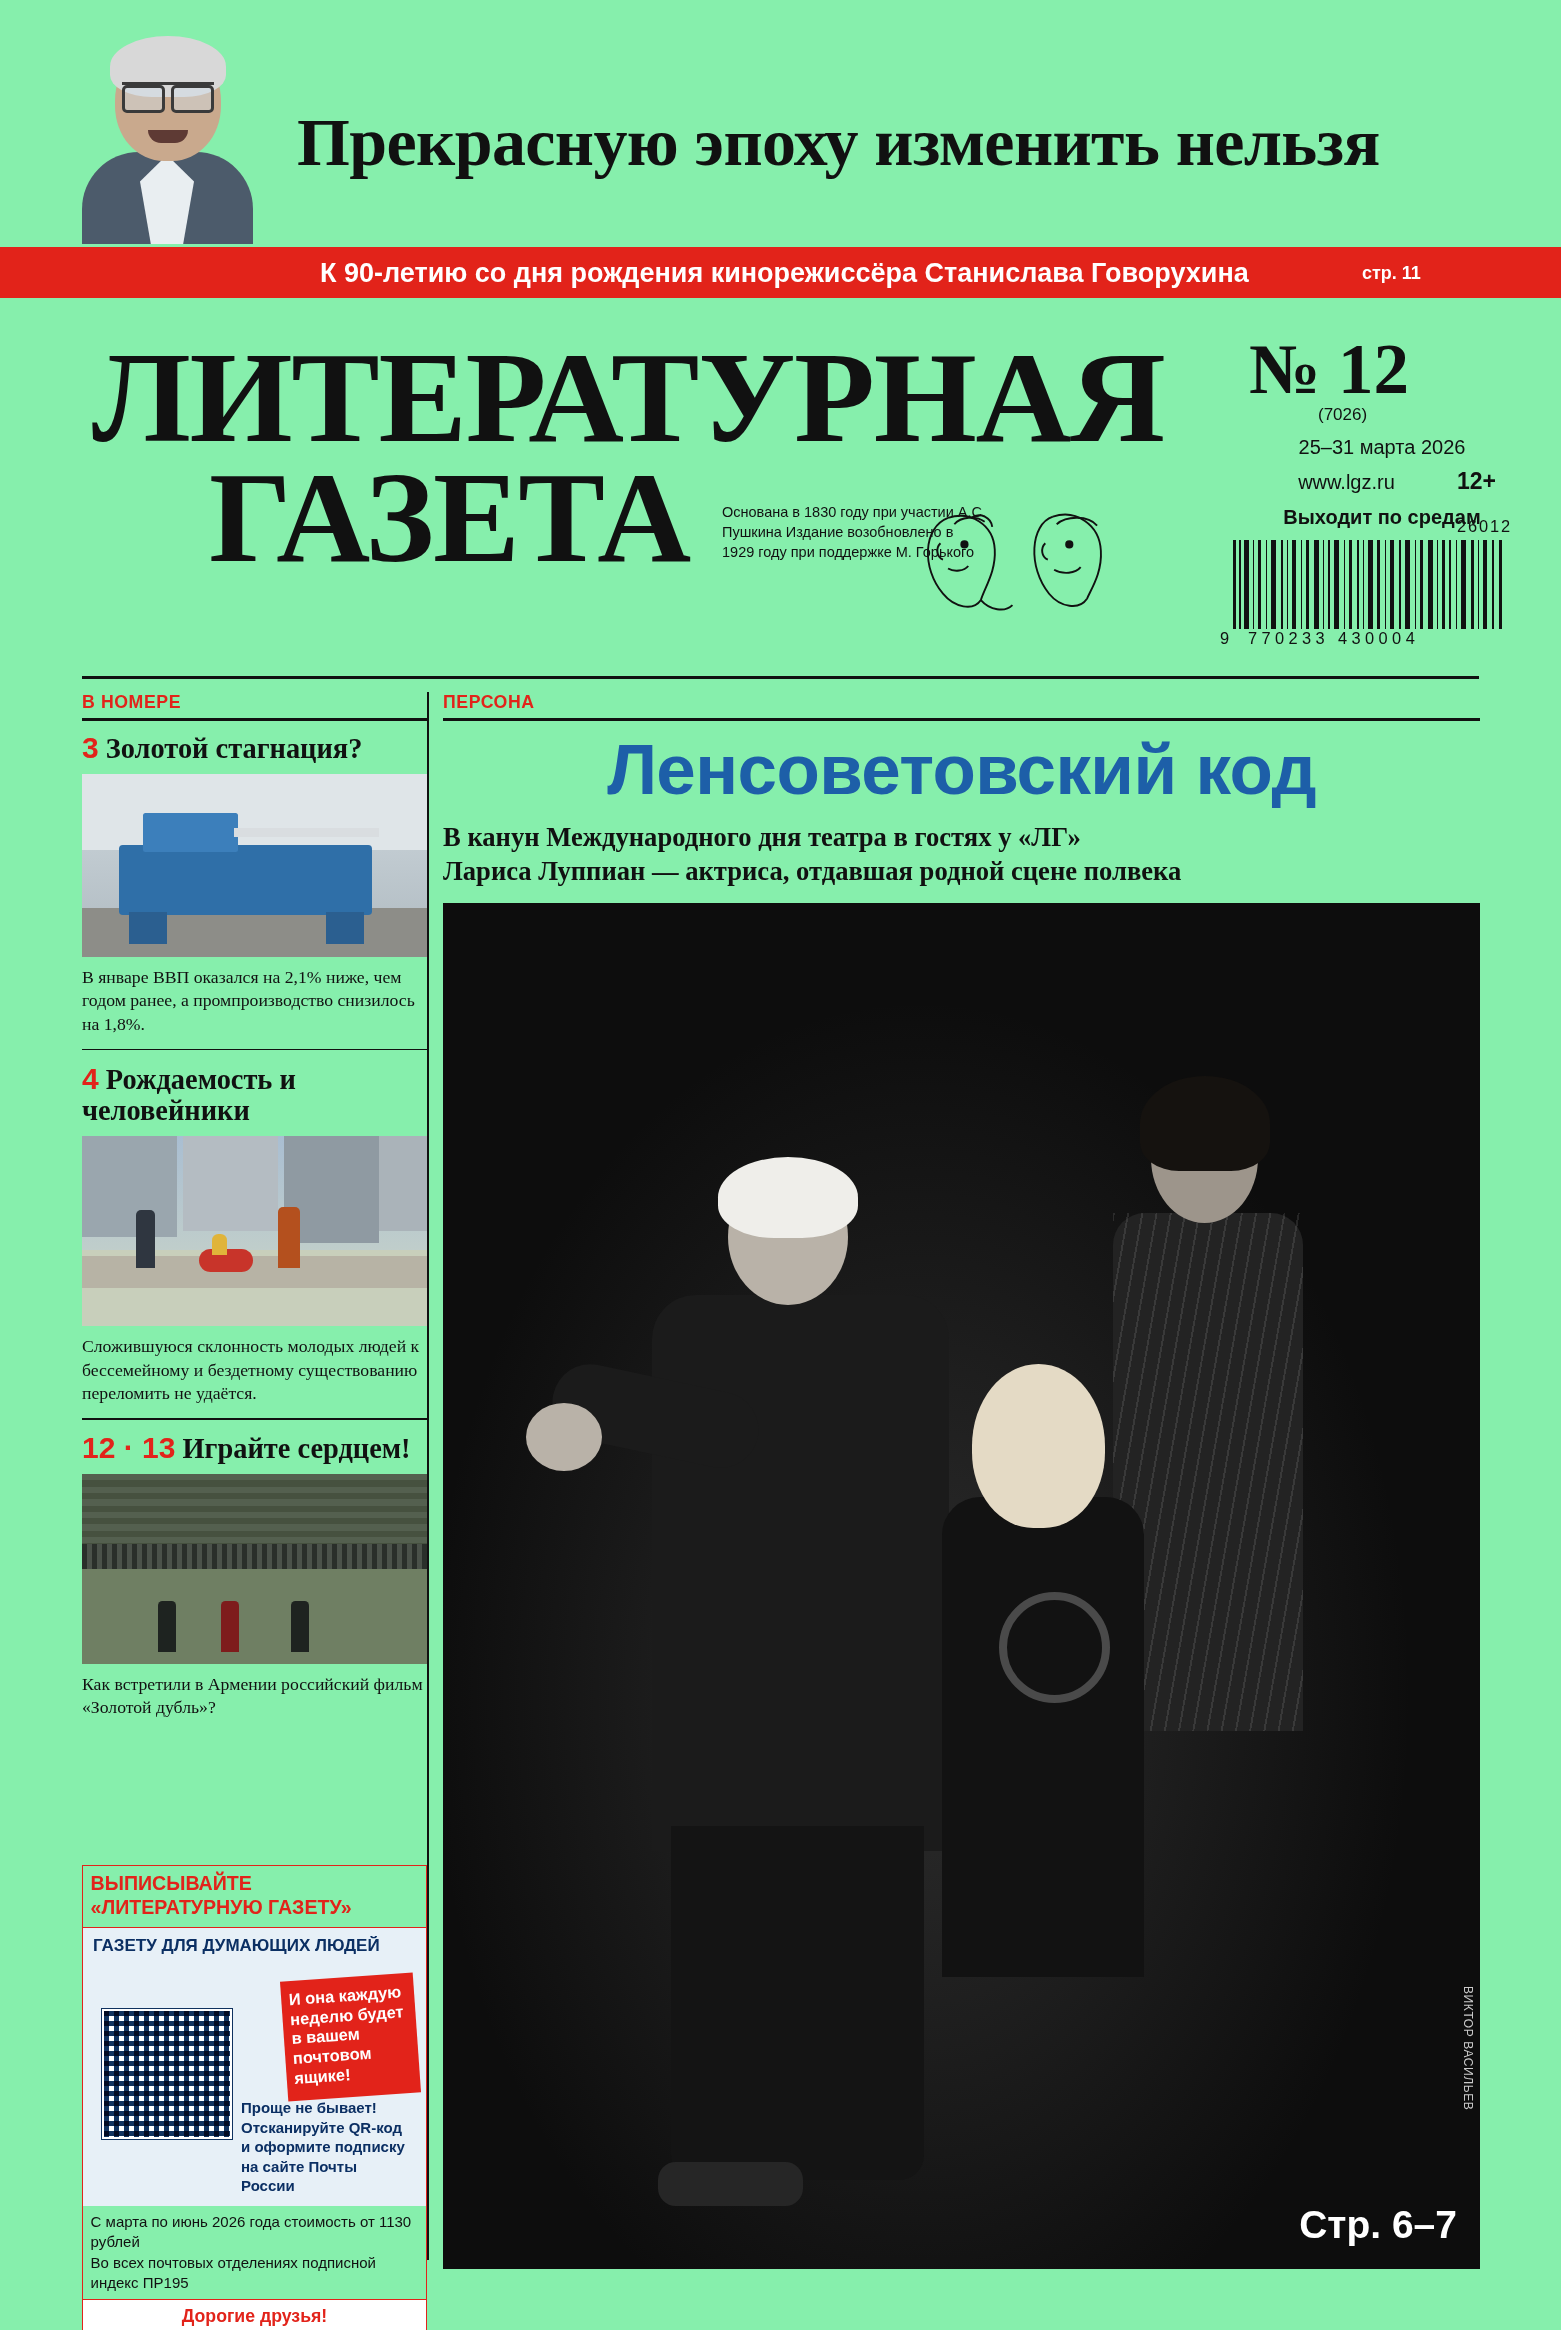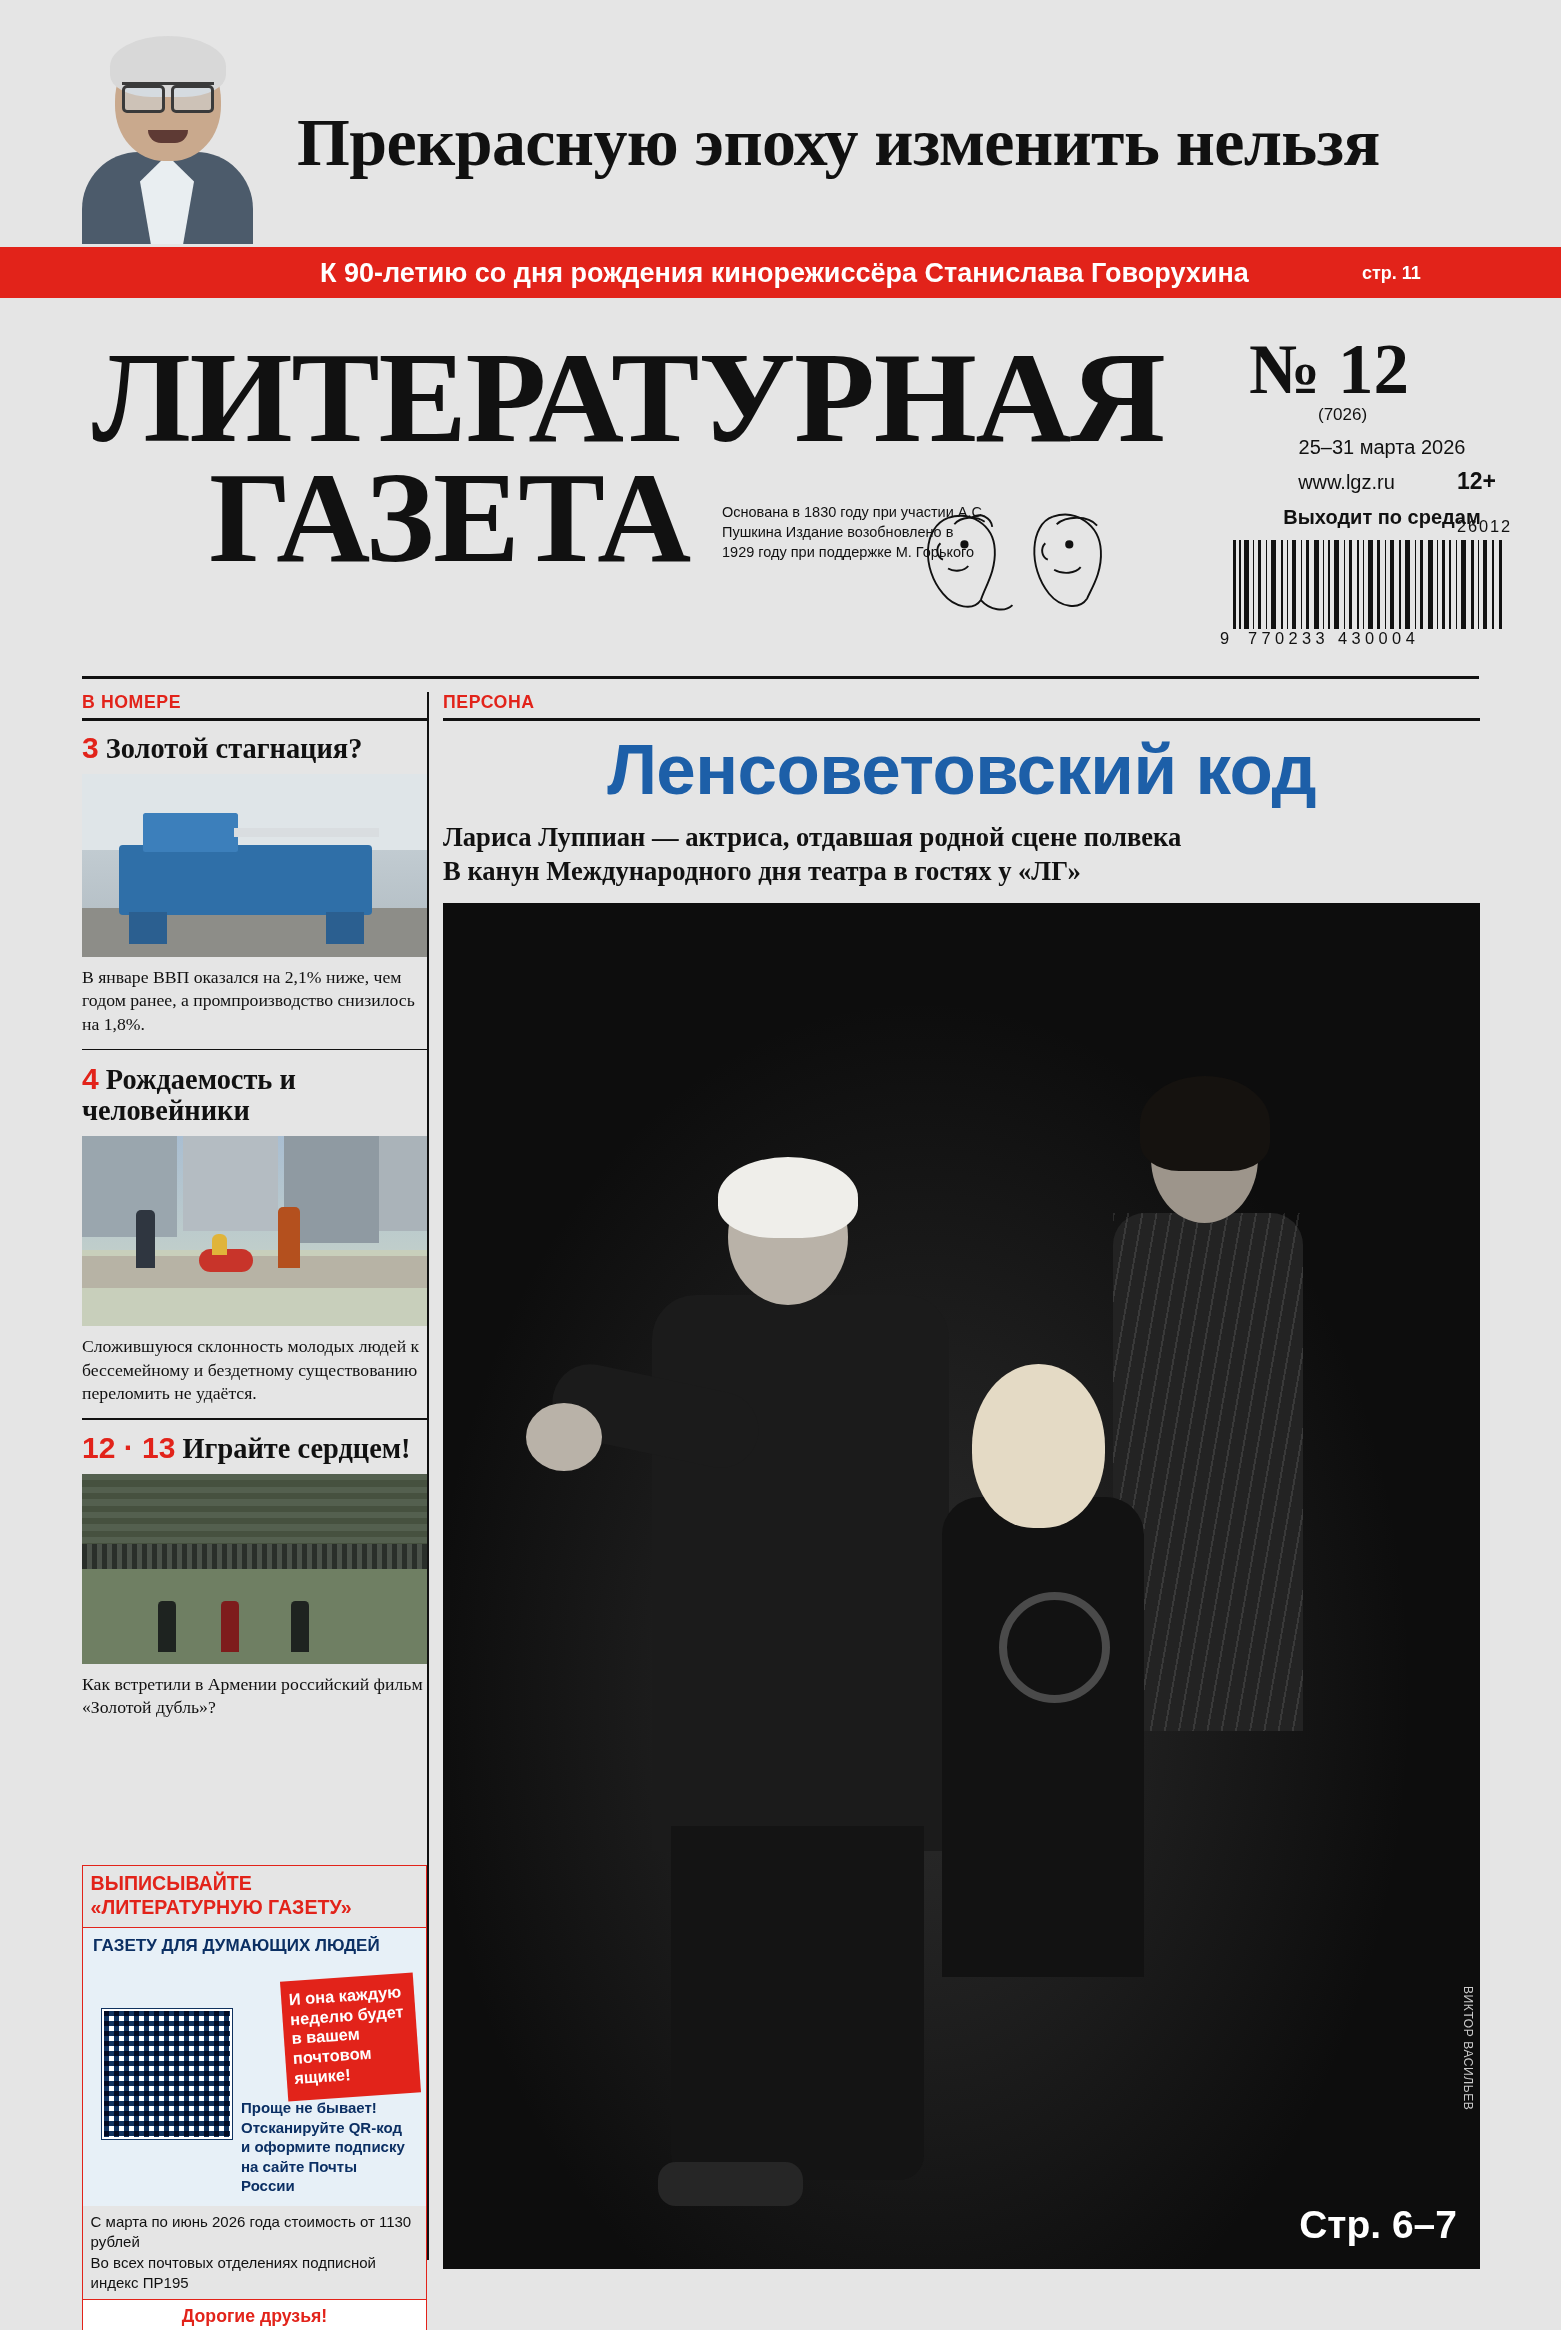--- a/index.html
+++ b/index.html
@@ -8,21 +8,21 @@
     background: #ffffff;
   }
   body {
     font-family: "Liberation Sans", sans-serif;
     color: #111;
   }
   .page {
     position: relative;
     width: 1562px;
     height: 2330px;
-    background: #e5e5e5;
+    background: #86efac;
     overflow: hidden;
   }
 
   
   .top-banner {
     position: absolute;
     left: 0;
     top: 0;
     width: 1562px;
     height: 316px;
@@ -855,22 +855,22 @@
       <div>Дорогие друзья!</div>
 
     </div>
   </div>
 
   <div class="right-col">
     <div class="persona-label">ПЕРСОНА</div>
     <div class="right-rule"></div>
     <div class="main-title">Ленсоветовский код</div>
     <div class="main-deck">
+      <div>В канун Международного дня театра в гостях у «ЛГ»</div>
       <div>Лариса Луппиан — актриса, отдавшая родной сцене полвека</div>
-      <div>В канун Международного дня театра в гостях у «ЛГ»</div>
     </div>
 
     <div class="main-photo">
       <div class="stage-glow"></div>
 
       <div class="fig fig-man-right" style="left:670px; top:190px; width:202px; height:695px;">
         <div class="body"></div>
         <div class="stripes"></div>
         <div class="head"></div>
         <div class="hair"></div>

